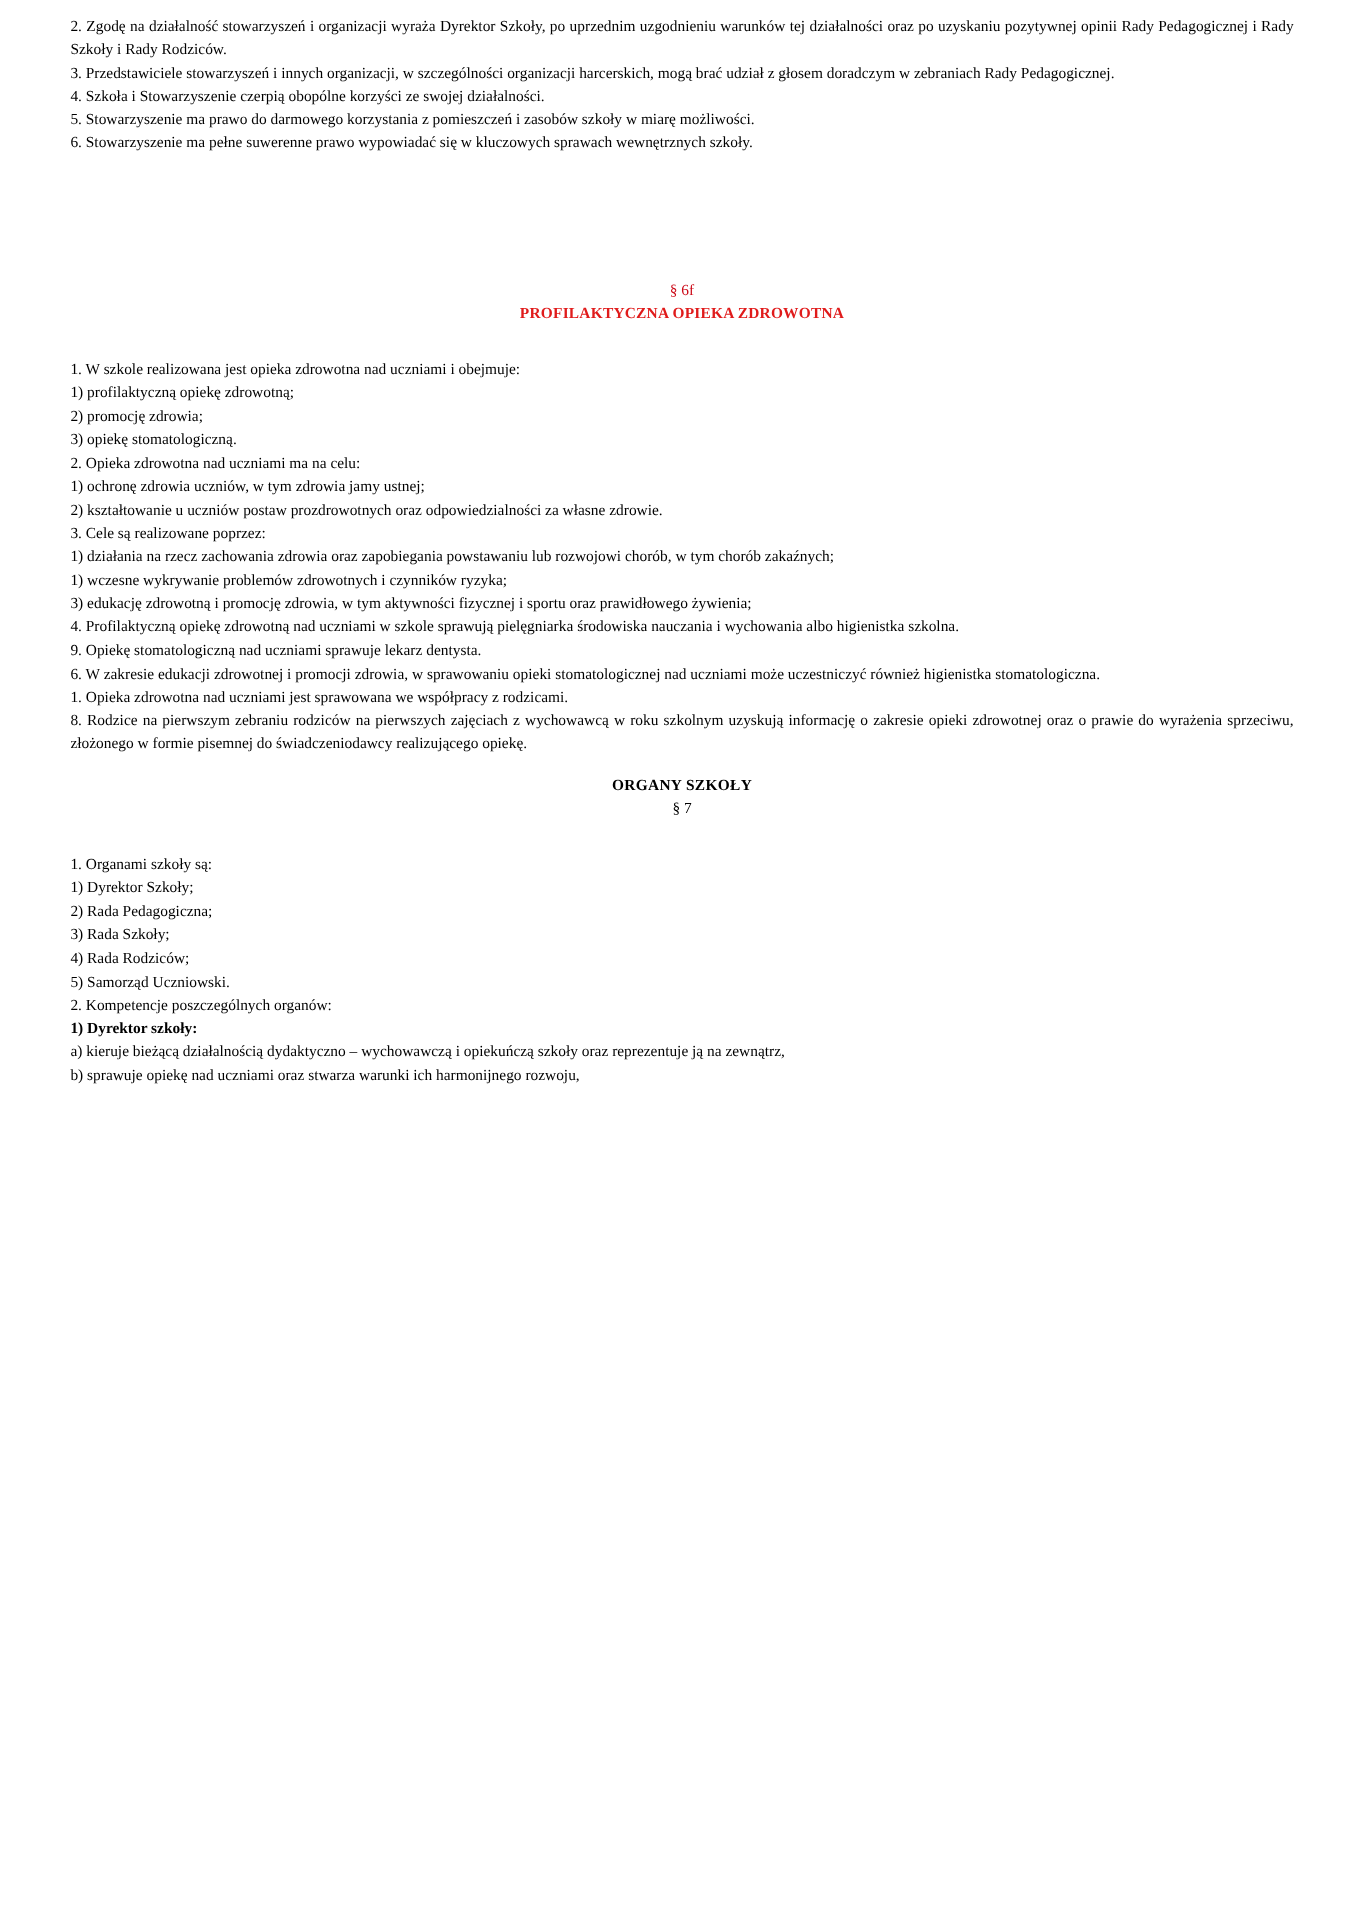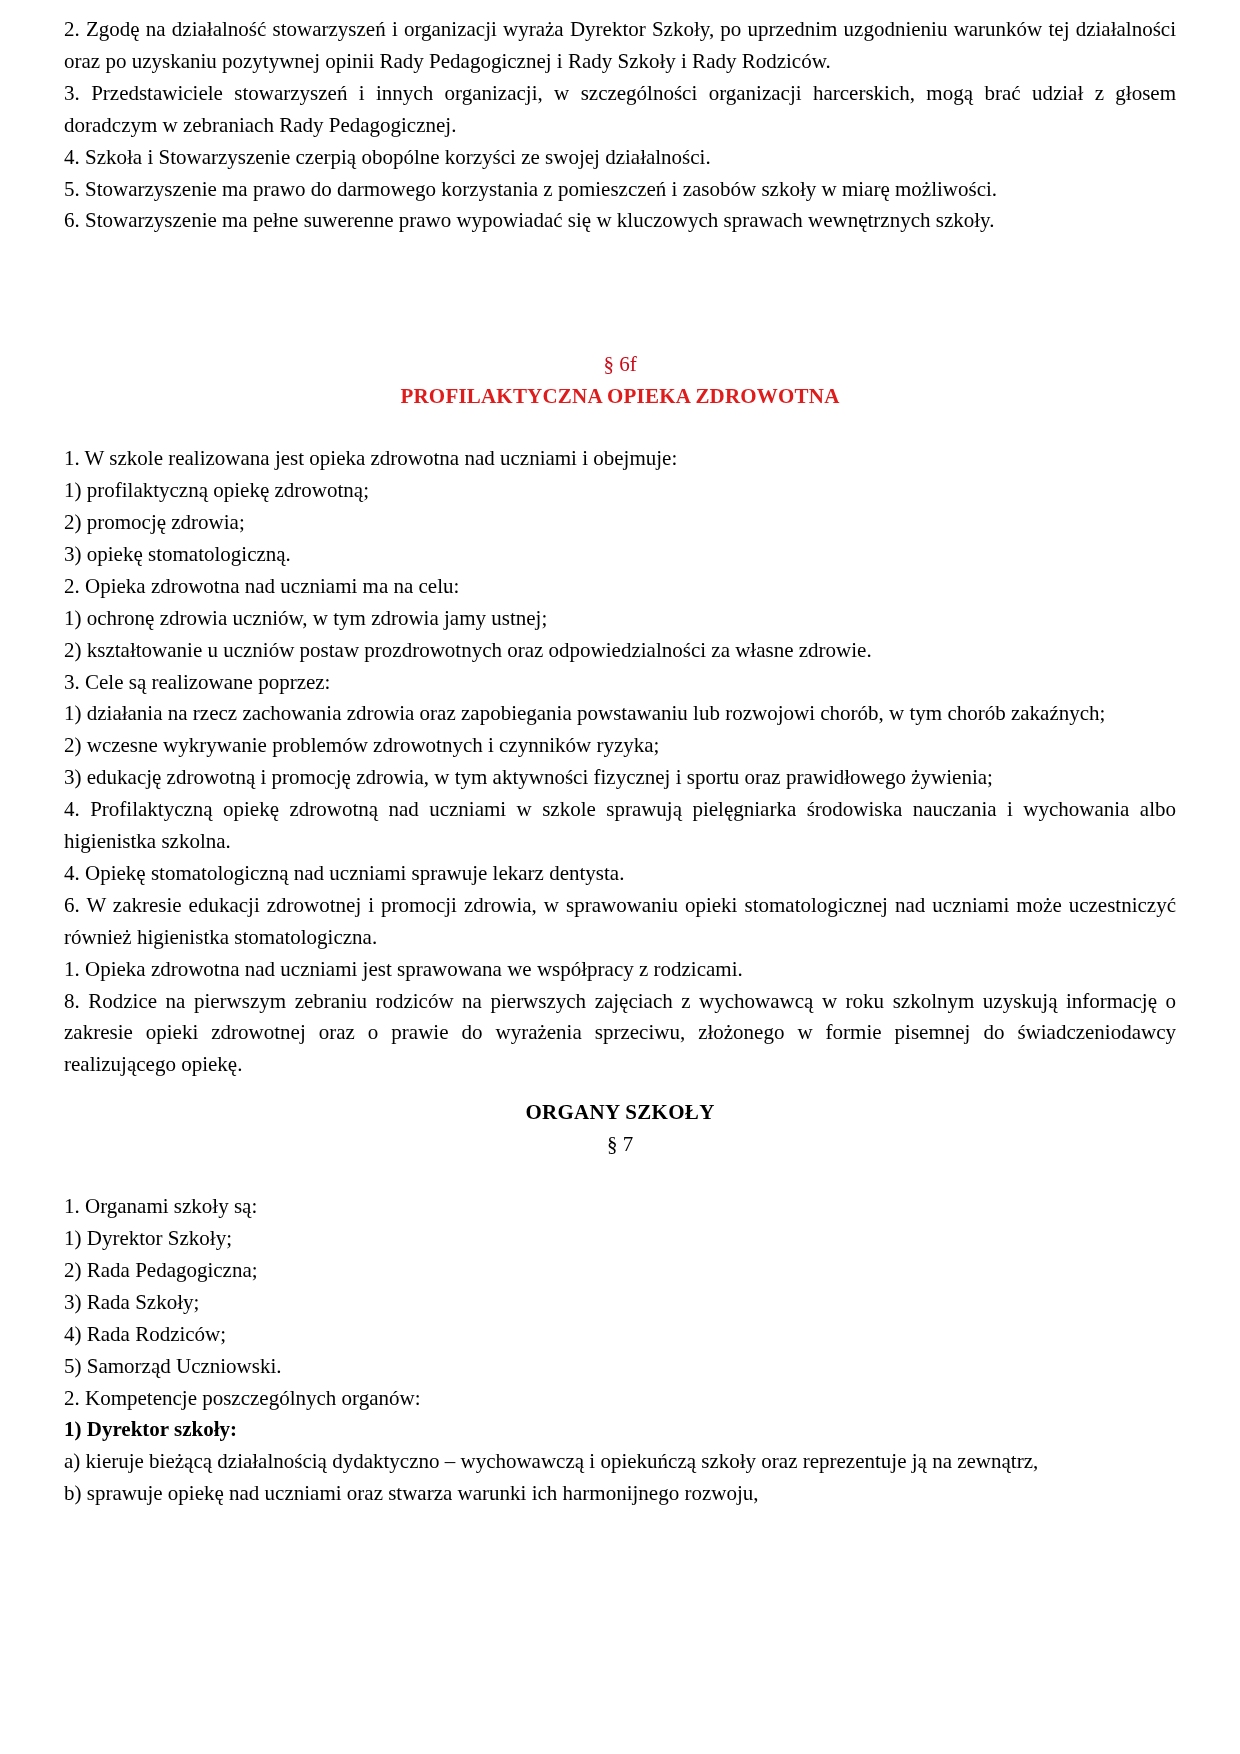--- a/index.html
+++ b/index.html
@@ -10,21 +10,21 @@
   }
   .page {
     position: relative;
     width: 1240px;
     height: 1754px;
     background: #ffffff;
     box-sizing: border-box;
     padding: 14px 64px 0 64px;
     font-family: "Liberation Serif", "DejaVu Serif", serif;
     color: #000000;
-    font-size: 21px;
+    font-size: 14px;
     line-height: 1.52;
     overflow: hidden;
     border-radius: 21px;
   }
   .para {
     margin: 0;
     padding: 0;
     text-align: justify;
     text-justify: inter-word;
   }
@@ -82,24 +82,24 @@
   <div>
     <p class="para left">1.  W szkole realizowana jest opieka zdrowotna nad uczniami i obejmuje:</p>
     <p class="para left">1)  profilaktyczną opiekę zdrowotną;</p>
     <p class="para left">2)  promocję zdrowia;</p>
     <p class="para left">3)  opiekę stomatologiczną.</p>
     <p class="para left">2. Opieka zdrowotna nad uczniami ma na celu:</p>
     <p class="para left">1) ochronę zdrowia uczniów, w tym zdrowia jamy ustnej;</p>
     <p class="para left">2) kształtowanie u uczniów postaw prozdrowotnych oraz odpowiedzialności za własne zdrowie.</p>
     <p class="para left">3. Cele są realizowane poprzez:</p>
     <p class="para left">1) działania na rzecz zachowania zdrowia oraz zapobiegania powstawaniu lub rozwojowi chorób, w tym chorób zakaźnych;</p>
-    <p class="para left">2)  wczesne wykrywanie problemów zdrowotnych i czynników ryzyka;</p>
+    <p class="para left">1)  wczesne wykrywanie problemów zdrowotnych i czynników ryzyka;</p>
     <p class="para left">3)  edukację zdrowotną i promocję zdrowia, w tym aktywności fizycznej i sportu oraz prawidłowego żywienia;</p>
     <p class="para">4. Profilaktyczną opiekę zdrowotną nad uczniami w szkole sprawują pielęgniarka środowiska nauczania i wychowania albo higienistka szkolna.</p>
-    <p class="para left">4. Opiekę stomatologiczną nad uczniami sprawuje lekarz dentysta.</p>
+    <p class="para left">9. Opiekę stomatologiczną nad uczniami sprawuje lekarz dentysta.</p>
     <p class="para">6.  W zakresie edukacji zdrowotnej i promocji zdrowia, w sprawowaniu opieki stomatologicznej nad uczniami może uczestniczyć również higienistka stomatologiczna.</p>
     <p class="para left">1. Opieka zdrowotna nad uczniami jest sprawowana we współpracy z rodzicami.</p>
     <p class="para">8.  Rodzice na pierwszym zebraniu rodziców na pierwszych zajęciach z wychowawcą w roku szkolnym uzyskują informację o zakresie opieki zdrowotnej oraz o prawie do wyrażenia sprzeciwu, złożonego w formie pisemnej do świadczeniodawcy realizującego opiekę.</p>
   </div>
 
   <div class="spacer-sm"></div>
 
   <div>
     <p class="center heading-organy">ORGANY SZKOŁY</p>
     <p class="center">§ 7</p>

